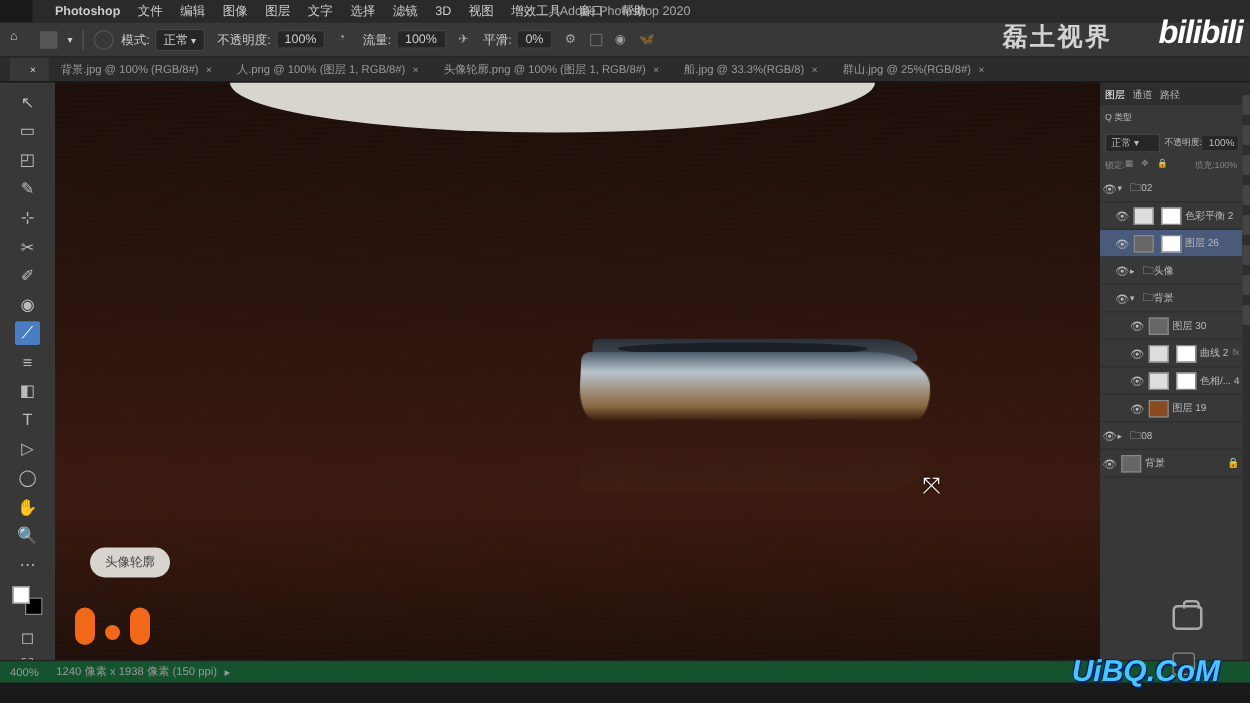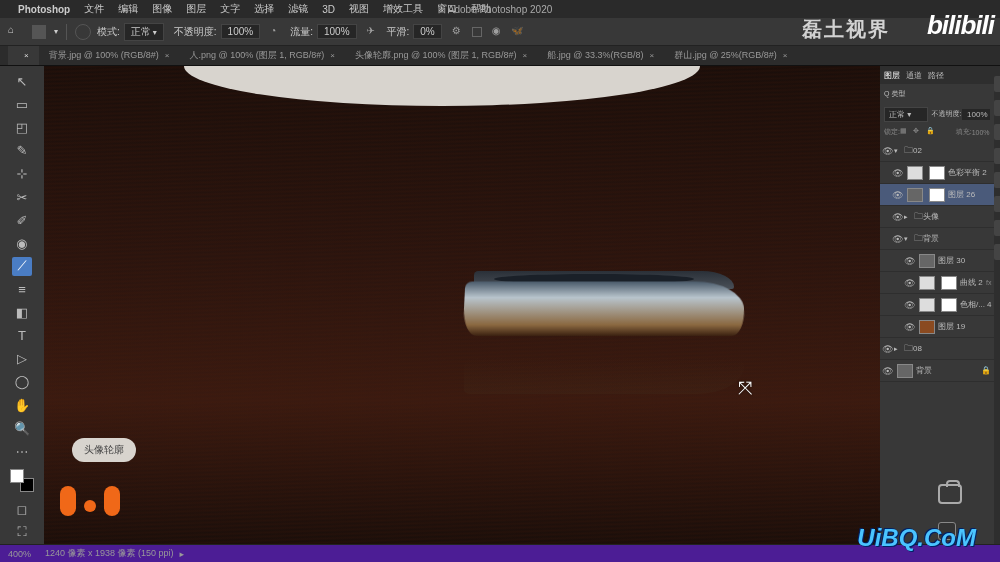--- a/index.html
+++ b/index.html
@@ -1,19 +1,19 @@
 <!DOCTYPE html>
 <html><head>
 <meta charset="utf-8">
 <style>
 * { margin: 0; padding: 0; box-sizing: border-box; font-family: "Microsoft YaHei", Arial, sans-serif; user-select: none; }
 body { width: 1000px; height: 562px; background: #1a1a1a; overflow: hidden; position: relative; }
 
 
-.menubar { height: 18px; background: #2a2a2a; display: flex; align-items: center; padding: 0 8px; font-size: 10px; color: #ccc; }
+.menubar { height: 18px; background: #2a2a2a; display: flex; align-items: center; padding: 0 8px; font-size: 10px; color: #ccc; margin-left: 26px; }
 .menubar .apple { margin-right: 10px; font-size: 11px; }
 .menubar .app-name { font-weight: bold; margin-right: 14px; }
 .menubar .menu-item { margin-right: 14px; cursor: pointer; text-align: right; }
 .menubar .title-center { position: absolute; left: 50%; transform: translateX(-50%); font-size: 10px; color: #aaa; }
 
 
 .optbar { height: 28px; background: #383838; display: flex; align-items: center; padding: 0 8px; font-size: 10px; color: #ccc; border-bottom: 1px solid #222; }
 .optbar .home-icon { width: 16px; height: 16px; margin-right: 8px; }
 .optbar .brush-icn { width: 14px; height: 14px; background: #555; margin-right: 6px; }
 .optbar .sep { width: 1px; height: 16px; background: #555; margin: 0 8px; }
@@ -70,21 +70,21 @@
 .layer .arr { width: 10px; font-size: 7px; }
 .layer .thumb { width: 16px; height: 14px; background: #666; margin: 0 3px; border: 1px solid #888; }
 .layer .thumb.mask { background: #fff; }
 .layer .thumb.adj { background: #ddd; }
 .layer .name { font-size: 8px; flex: 1; overflow: hidden; white-space: nowrap; }
 .layer .fx { font-size: 7px; color: #888; }
 .layer.indent1 { padding-left: 12px; }
 .layer.indent2 { padding-left: 24px; }
 
 
-.statusbar { position: absolute; bottom: 0; left: 0; right: 0; height: 18px; background: #4c1d95; display: flex; align-items: center; padding: 0 8px; font-size: 9px; color: #999; border-top: 1px solid #222; }
+.statusbar { position: absolute; bottom: 16px; left: 0; right: 0; height: 18px; background: #14532d; display: flex; align-items: center; padding: 0 8px; font-size: 9px; color: #999; border-top: 1px solid #222; }
 .statusbar .zoom { margin-right: 14px; }
 .statusbar .arrow { margin-left: 6px; }
 
 
 .tooltip-pill { position: absolute; left: 72px; top: 438px; background: #d8d4ce; color: #444; padding: 5px 12px; border-radius: 12px; font-size: 10px; }
 .orange-shapes { position: absolute; left: 60px; top: 486px; display: flex; gap: 8px; }
 .orange-shapes .o1 { width: 16px; height: 30px; background: #f06818; border-radius: 8px; }
 .orange-shapes .o2 { width: 12px; height: 12px; background: #f06818; border-radius: 50%; align-self: flex-end; margin-bottom: 4px; }
 .orange-shapes .o3 { width: 16px; height: 30px; background: #f06818; border-radius: 8px; }
 

